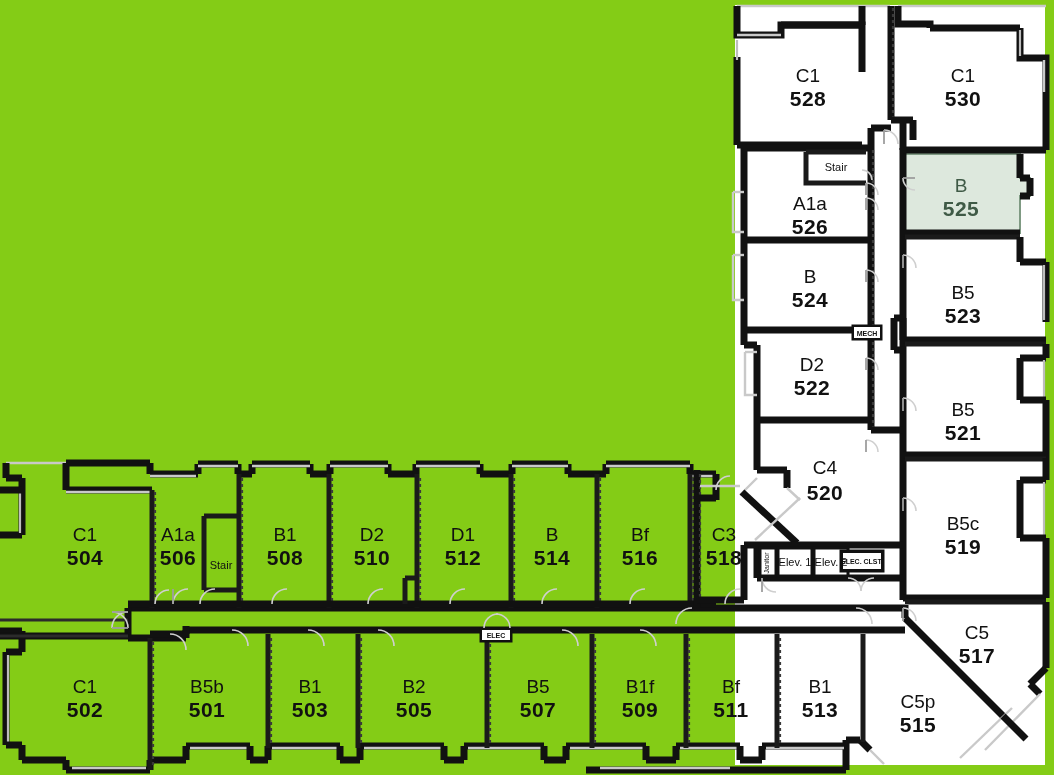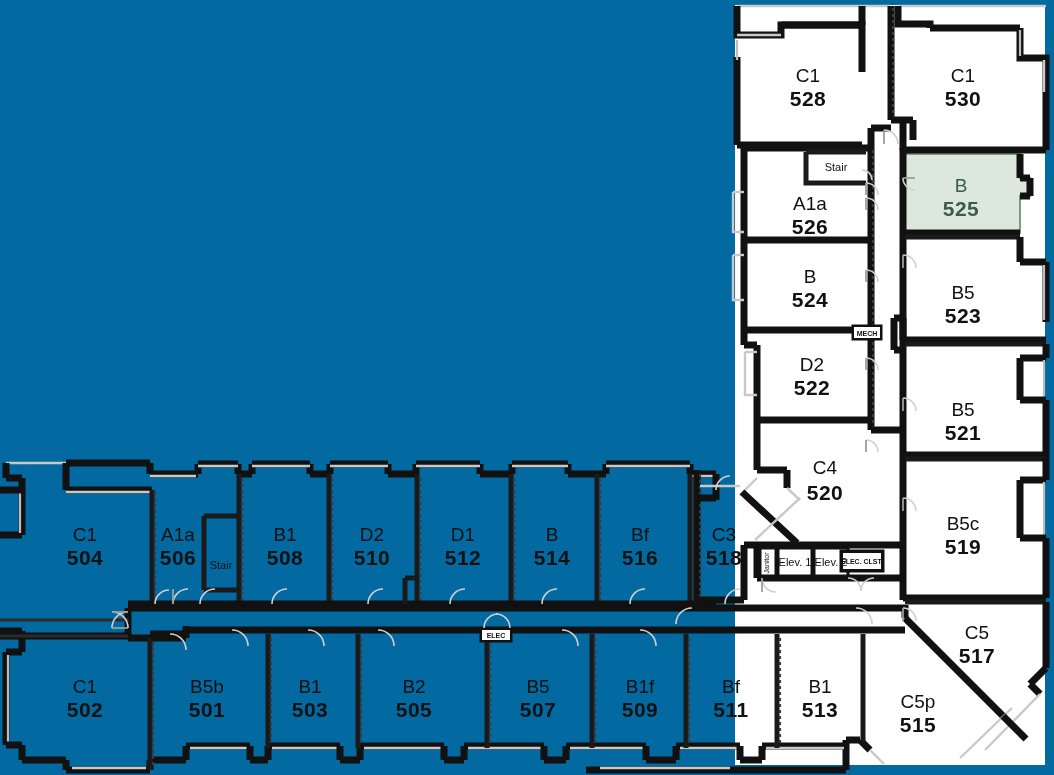--- a/index.html
+++ b/index.html
@@ -1,21 +1,21 @@
 <!DOCTYPE html>
 <html><head>
 <meta charset="utf-8">
 <title>Floor Plan — Level 5</title>
 <style>
   html,body{margin:0;padding:0;background:#ffffff;}
   body{
     font-family:"Liberation Sans", sans-serif;
     width:1054px;height:775px;overflow:hidden;position:relative;
   }
-  #plan-root{position:relative;width:1054px;height:775px;background:#0369a1;}
+  #plan-root{position:relative;width:1054px;height:775px;background:#84cc16;}
   svg#floorplan{display:block;width:1054px;height:775px;}
 
   
   .wall-heavy{fill:none;stroke:#111111;stroke-width:7;stroke-linecap:butt;stroke-linejoin:miter;}
   .wall-med{fill:none;stroke:#1a1a1a;stroke-width:5;stroke-linecap:butt;stroke-linejoin:miter;}
   .wall-thin{fill:none;stroke:#2b2b2b;stroke-width:3;stroke-linecap:butt;}
   .wall-part{fill:none;stroke:#3a3a3a;stroke-width:2.2;stroke-dasharray:3 3;}
   .wall-light{fill:none;stroke:#c9c9c9;stroke-width:2.4;}
   .glass{fill:none;stroke:#bdbdbd;stroke-width:2.2;}
   .door-arc{fill:none;stroke:#cfcfcf;stroke-width:1.6;}

